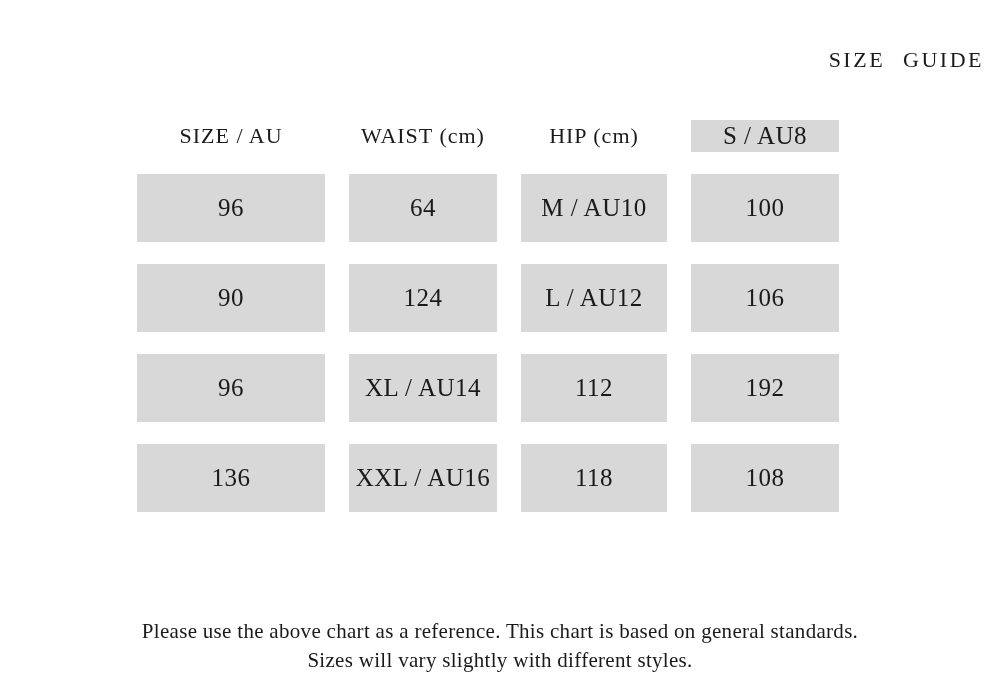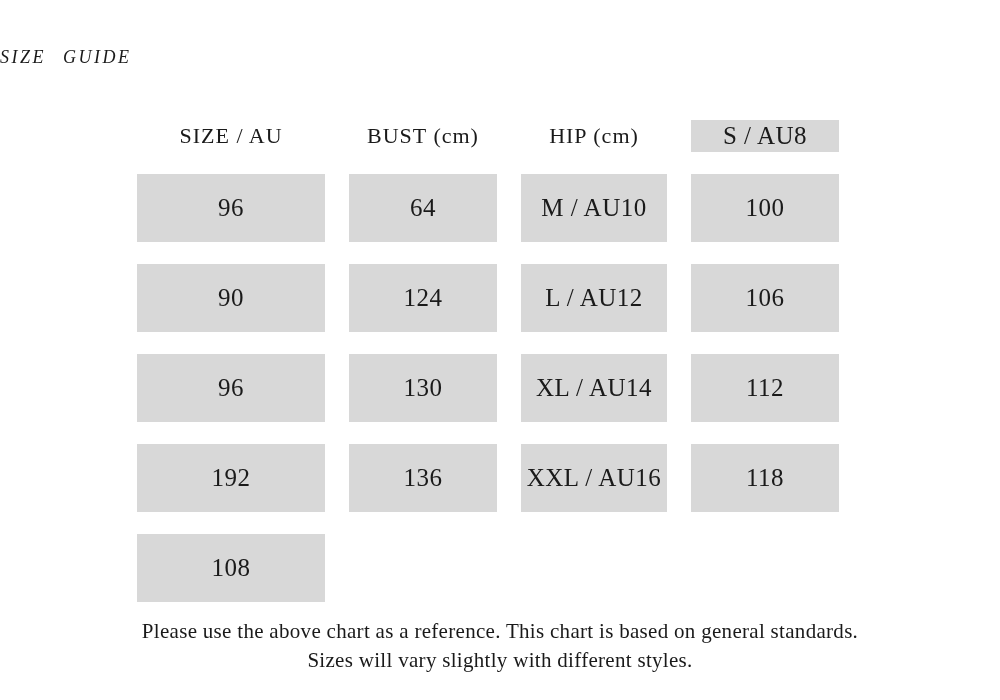--- a/index.html
+++ b/index.html
@@ -17,26 +17,25 @@
   }
   .page {
     position: absolute;
     inset: 0;
   }
   .page-title {
     position: absolute;
     top: 47px;
     left: 0;
     width: 984px; 
-    text-align: left;
-    font-size: 18px;
+    text-align: right;
+    font-size: 22px;
     letter-spacing: 2.5px;
     word-spacing: 10px;
     color: var(--text, #1a1a1a);
-    font-style: italic;
   }
   .size-table {
     position: absolute;
     left: 137px;
     top: 120px;
     display: grid;
     grid-template-columns: 188px 148px 146px 148px;
     grid-template-rows: 32px repeat(5, 68px);
     column-gap: 24px;
     row-gap: 22px;
@@ -74,36 +73,35 @@
 </style>
 </head>
 <body>
 
 <div class="page">
 
   <div class="page-title">SIZE GUIDE</div>
 
   <div class="size-table" id="size-table">
     <div class="header-cell">SIZE / AU</div>
-    <div class="header-cell">BUST (cm)</div>
+    <div class="header-cell">WAIST (cm)</div>
     <div class="header-cell">HIP (cm)</div>
 
     <div class="cell">S / AU8</div>
     <div class="cell">96</div>
     <div class="cell">64</div>
 
     <div class="cell">M / AU10</div>
     <div class="cell">100</div>
     <div class="cell">90</div>
     <div class="cell">124</div>
 
     <div class="cell">L / AU12</div>
     <div class="cell">106</div>
     <div class="cell">96</div>
-    <div class="cell">130</div>
 
     <div class="cell">XL / AU14</div>
     <div class="cell">112</div>
     <div class="cell">192</div>
     <div class="cell">136</div>
 
     <div class="cell">XXL / AU16</div>
     <div class="cell">118</div>
     <div class="cell">108</div>
   </div>

